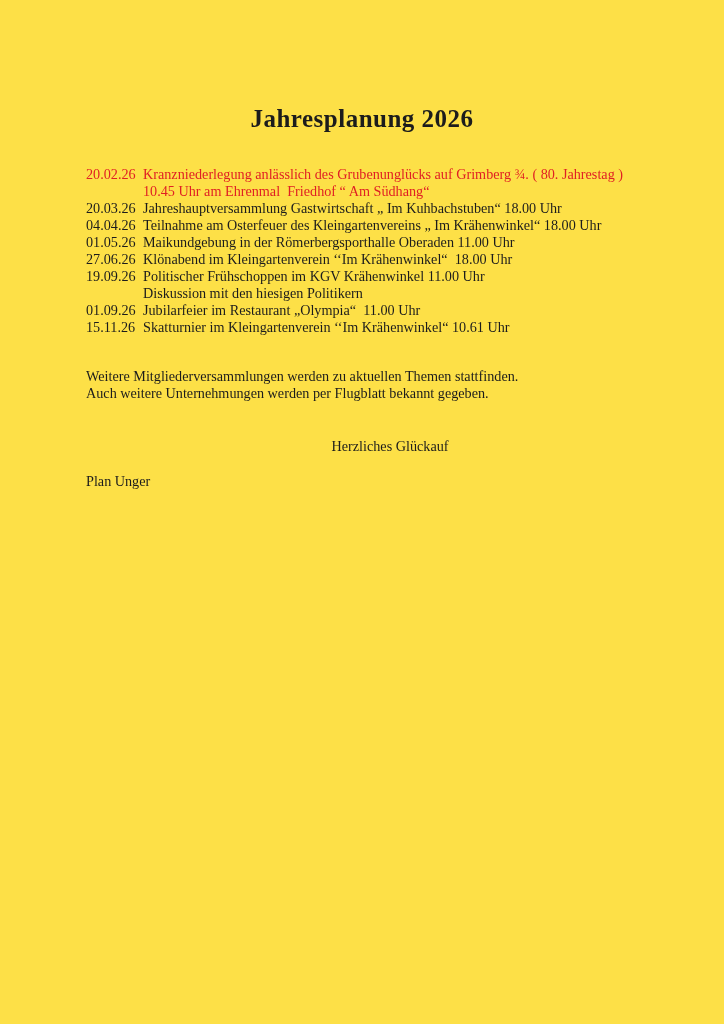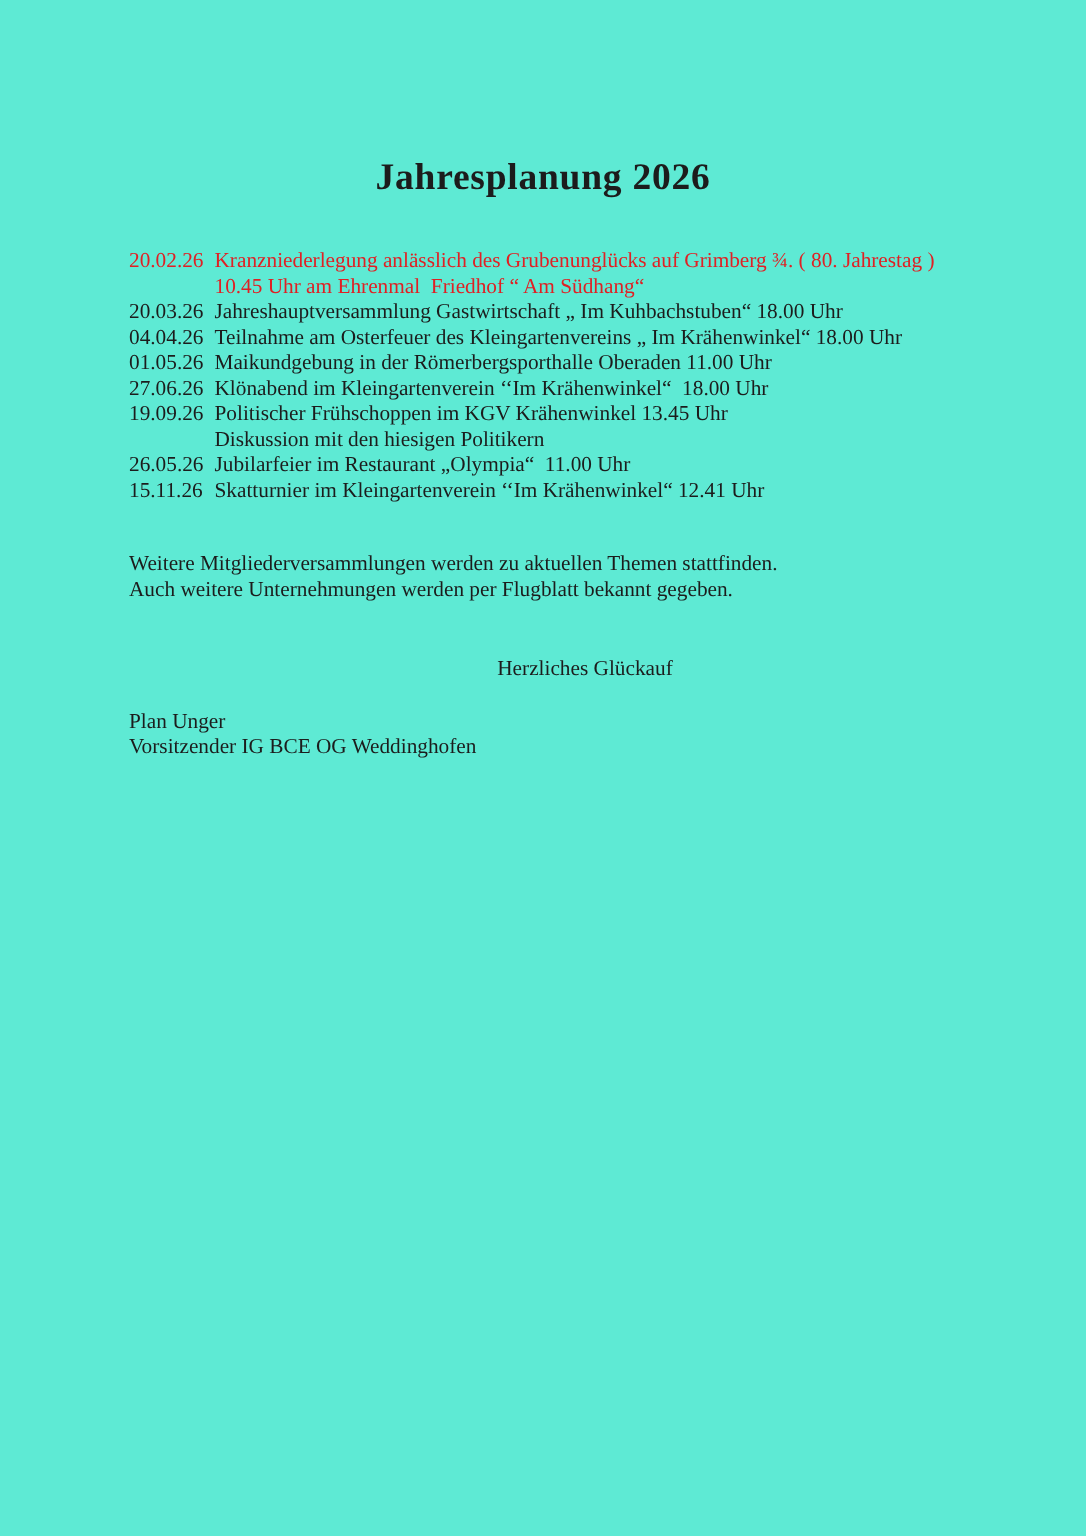--- a/index.html
+++ b/index.html
@@ -29,54 +29,53 @@
   }
   .date { display:inline-block; width:57px; }
   .cont { padding-left:57px; }
   .notes { margin:32px 30px 0 86px; }
   .closing { margin:36px 30px 0 86px;text-align:center; }
   .signature { margin:18px 30px 0 86px; }
 </style>
 </head>
 <body>
 
-<div id="page" style="color: rgb(28, 28, 28); background: #5eead4;">
+<div id="page" style="color: rgb(28, 28, 28); background: #fde047;">
 
   <h1 class="title">Jahresplanung 2026</h1>
 
   <div class="events">
 
     <div class="line red" style="color: rgb(224, 32, 36);"><span class="date">20.02.26</span><span>Kranzniederlegung anlässlich des Grubenunglücks auf Grimberg ¾. ( 80. Jahrestag )</span></div>
     <div class="line red cont" style="color: rgb(224, 32, 36);">10.45 Uhr am Ehrenmal  Friedhof “ Am Südhang“</div>
 
     <div class="line"><span class="date">20.03.26</span><span>Jahreshauptversammlung Gastwirtschaft „ Im Kuhbachstuben“ 18.00 Uhr</span></div>
 
     <div class="line"><span class="date">04.04.26</span><span>Teilnahme am Osterfeuer des Kleingartenvereins „ Im Krähenwinkel“ 18.00 Uhr</span></div>
 
     <div class="line"><span class="date">01.05.26</span><span>Maikundgebung in der Römerbergsporthalle Oberaden 11.00 Uhr</span></div>
 
     <div class="line"><span class="date">27.06.26</span><span>Klönabend im Kleingartenverein ‘‘Im Krähenwinkel“  18.00 Uhr</span></div>
 
-    <div class="line"><span class="date">19.09.26</span><span>Politischer Frühschoppen im KGV Krähenwinkel 13.45 Uhr</span></div>
+    <div class="line"><span class="date">19.09.26</span><span>Politischer Frühschoppen im KGV Krähenwinkel 11.00 Uhr</span></div>
     <div class="line cont">Diskussion mit den hiesigen Politikern</div>
 
-    <div class="line"><span class="date">26.05.26</span><span>Jubilarfeier im Restaurant „Olympia“  11.00 Uhr</span></div>
+    <div class="line"><span class="date">01.09.26</span><span>Jubilarfeier im Restaurant „Olympia“  11.00 Uhr</span></div>
 
-    <div class="line"><span class="date">15.11.26</span><span>Skatturnier im Kleingartenverein ‘‘Im Krähenwinkel“ 12.41 Uhr</span></div>
+    <div class="line"><span class="date">15.11.26</span><span>Skatturnier im Kleingartenverein ‘‘Im Krähenwinkel“ 10.61 Uhr</span></div>
 
 
   </div>
 
   <div class="notes">
     <div class="line">Weitere Mitgliederversammlungen werden zu aktuellen Themen stattfinden.</div>
     <div class="line">Auch weitere Unternehmungen werden per Flugblatt bekannt gegeben.</div>
   </div>
 
   <div class="closing">
     <div class="line">Herzliches Glückauf</div>
   </div>
 
   <div class="signature">
     <div class="line">Plan Unger</div>
-    <div class="line">Vorsitzender IG BCE OG Weddinghofen</div>
   </div>
 
 </div>
 
 </body></html>

